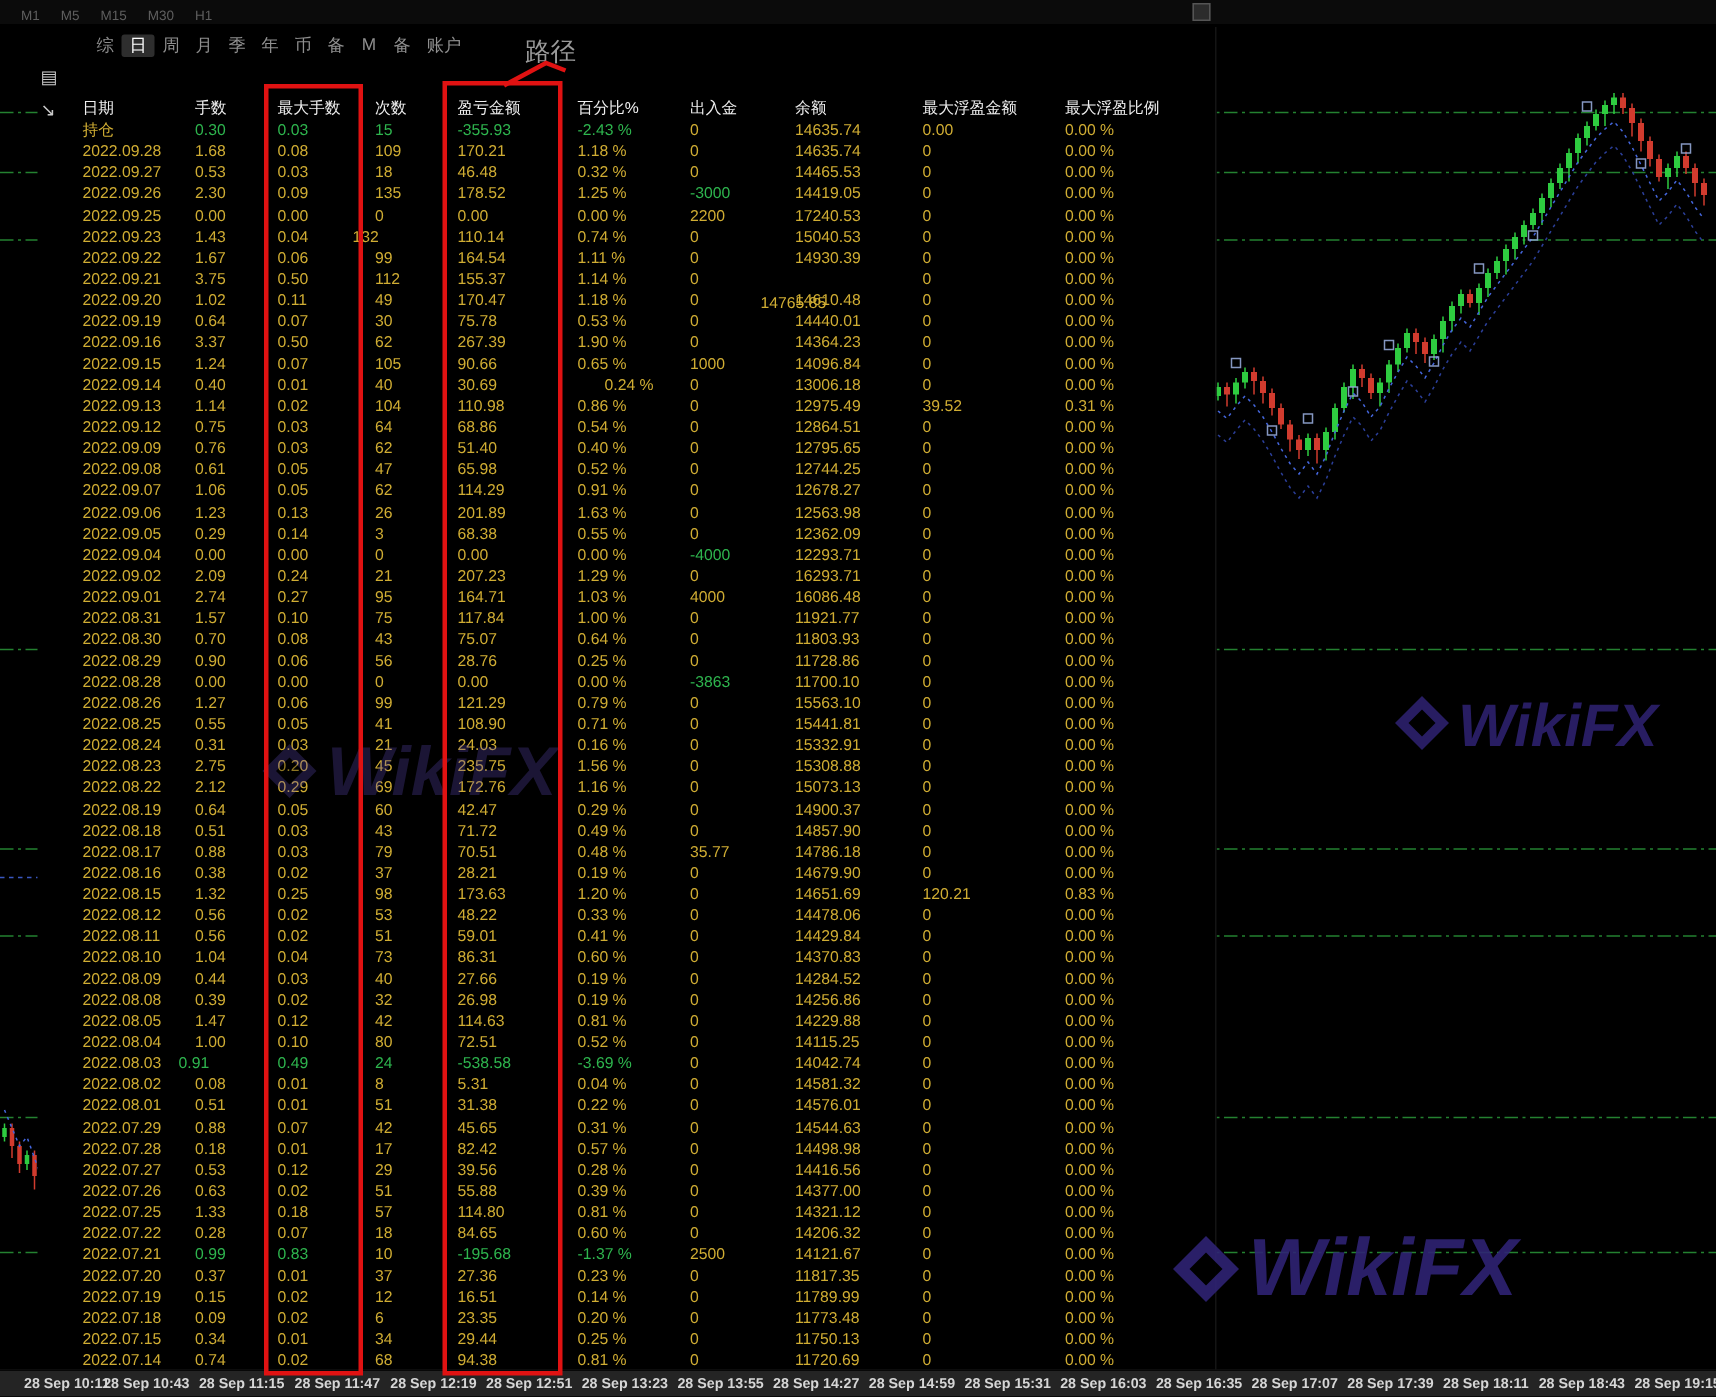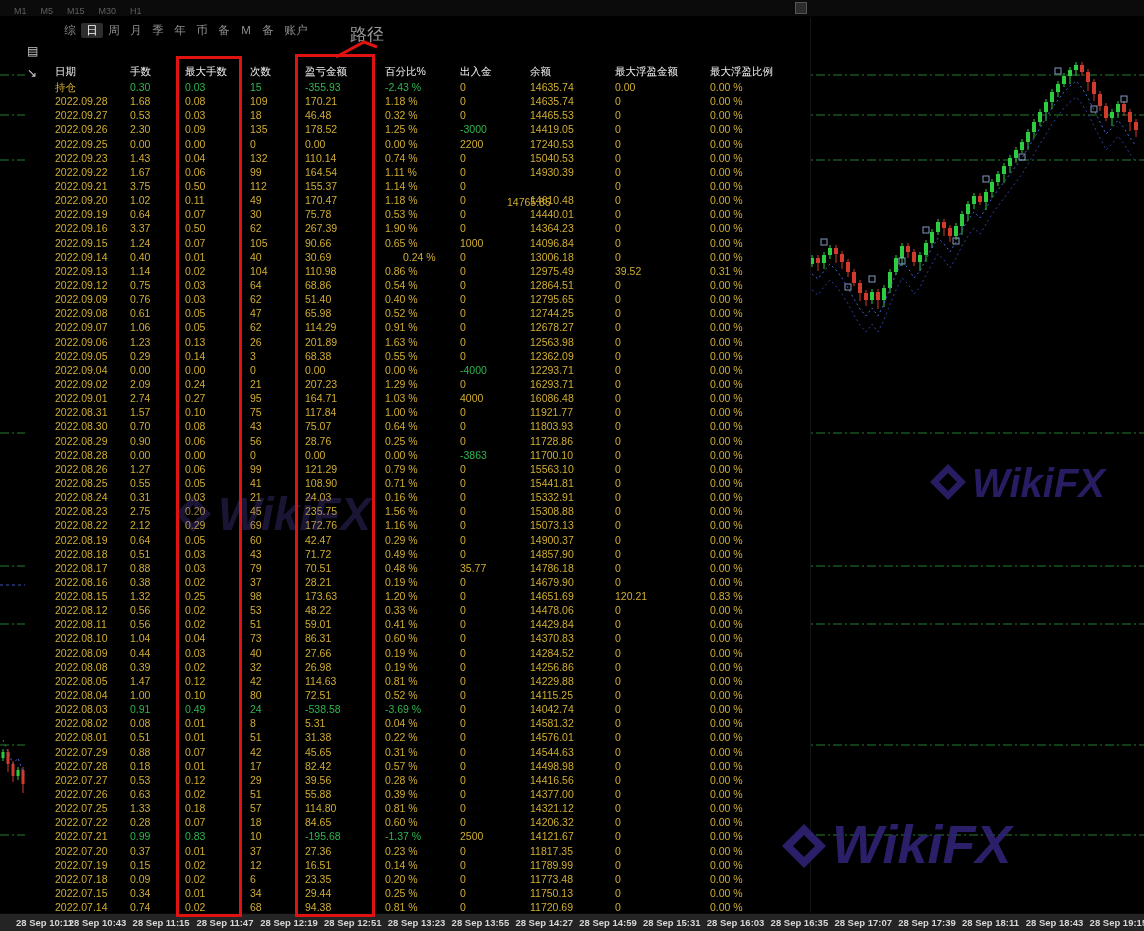--- a/index.html
+++ b/index.html
@@ -300,21 +300,21 @@
           <span class="tcell" style="left: 330px; color: rgb(208, 173, 51);">0.00 %</span>
           <span class="tcell" style="left: 405px; color: rgb(208, 173, 51);">2200</span>
           <span class="tcell" style="left: 475px; color: rgb(208, 173, 51);">17240.53</span>
           <span class="tcell" style="left: 560px; color: rgb(208, 173, 51);">0</span>
           <span class="tcell" style="left: 655px; color: rgb(208, 173, 51);">0.00 %</span>
         </div>
         <div class="trow">
           <span class="tcell" style="left: 0px; color: rgb(208, 173, 51);">2022.09.23</span>
           <span class="tcell" style="left: 75px; color: rgb(208, 173, 51);">1.43</span>
           <span class="tcell" style="left: 130px; color: rgb(208, 173, 51);">0.04</span>
-          <span class="tcell" style="left: 195px; color: rgb(208, 173, 51);">132</span>
+          <span class="tcell" style="left: 180px; color: rgb(208, 173, 51);">132</span>
           <span class="tcell" style="left: 250px; color: rgb(208, 173, 51);">110.14</span>
           <span class="tcell" style="left: 330px; color: rgb(208, 173, 51);">0.74 %</span>
           <span class="tcell" style="left: 405px; color: rgb(208, 173, 51);">0</span>
           <span class="tcell" style="left: 475px; color: rgb(208, 173, 51);">15040.53</span>
           <span class="tcell" style="left: 560px; color: rgb(208, 173, 51);">0</span>
           <span class="tcell" style="left: 655px; color: rgb(208, 173, 51);">0.00 %</span>
         </div>
         <div class="trow">
           <span class="tcell" style="left: 0px; color: rgb(208, 173, 51);">2022.09.22</span>
           <span class="tcell" style="left: 75px; color: rgb(208, 173, 51);">1.67</span>
@@ -766,21 +766,21 @@
           <span class="tcell" style="left: 195px; color: rgb(208, 173, 51);">80</span>
           <span class="tcell" style="left: 250px; color: rgb(208, 173, 51);">72.51</span>
           <span class="tcell" style="left: 330px; color: rgb(208, 173, 51);">0.52 %</span>
           <span class="tcell" style="left: 405px; color: rgb(208, 173, 51);">0</span>
           <span class="tcell" style="left: 475px; color: rgb(208, 173, 51);">14115.25</span>
           <span class="tcell" style="left: 560px; color: rgb(208, 173, 51);">0</span>
           <span class="tcell" style="left: 655px; color: rgb(208, 173, 51);">0.00 %</span>
         </div>
         <div class="trow">
           <span class="tcell" style="left: 0px; color: rgb(208, 173, 51);">2022.08.03</span>
-          <span class="tcell" style="left: 75px; color: rgb(46, 181, 78);">0.91</span>
+          <span class="tcell" style="left: 64px; color: rgb(46, 181, 78);">0.91</span>
           <span class="tcell" style="left: 130px; color: rgb(46, 181, 78);">0.49</span>
           <span class="tcell" style="left: 195px; color: rgb(46, 181, 78);">24</span>
           <span class="tcell" style="left: 250px; color: rgb(46, 181, 78);">-538.58</span>
           <span class="tcell" style="left: 330px; color: rgb(46, 181, 78);">-3.69 %</span>
           <span class="tcell" style="left: 405px; color: rgb(208, 173, 51);">0</span>
           <span class="tcell" style="left: 475px; color: rgb(208, 173, 51);">14042.74</span>
           <span class="tcell" style="left: 560px; color: rgb(208, 173, 51);">0</span>
           <span class="tcell" style="left: 655px; color: rgb(208, 173, 51);">0.00 %</span>
         </div>
         <div class="trow">

